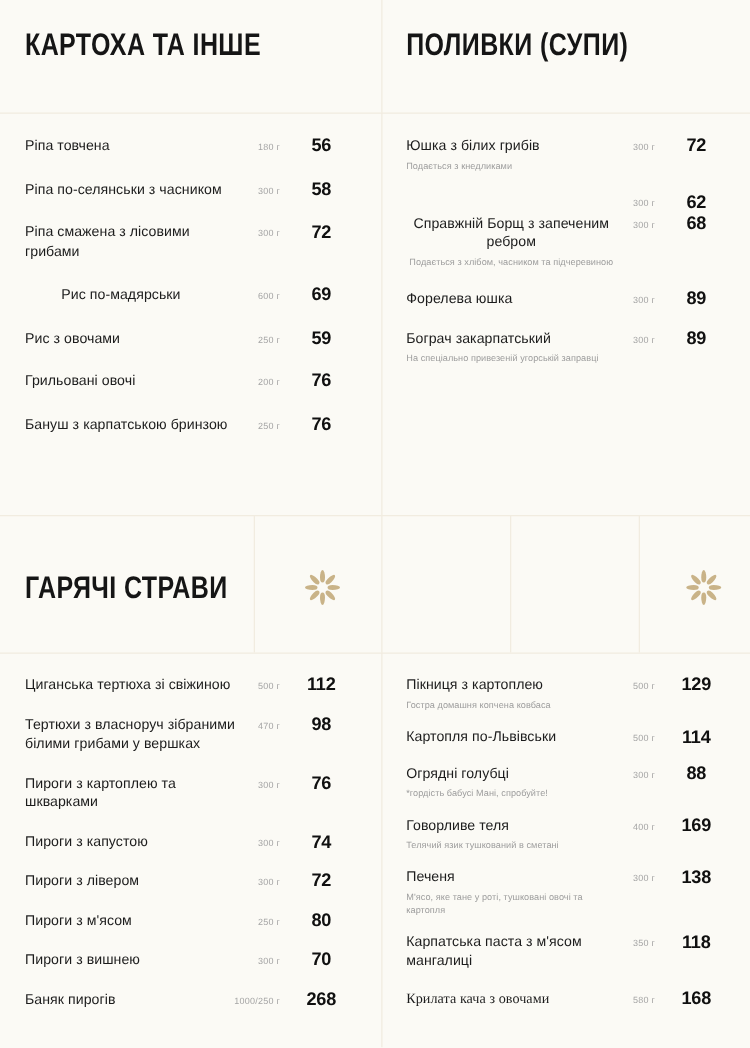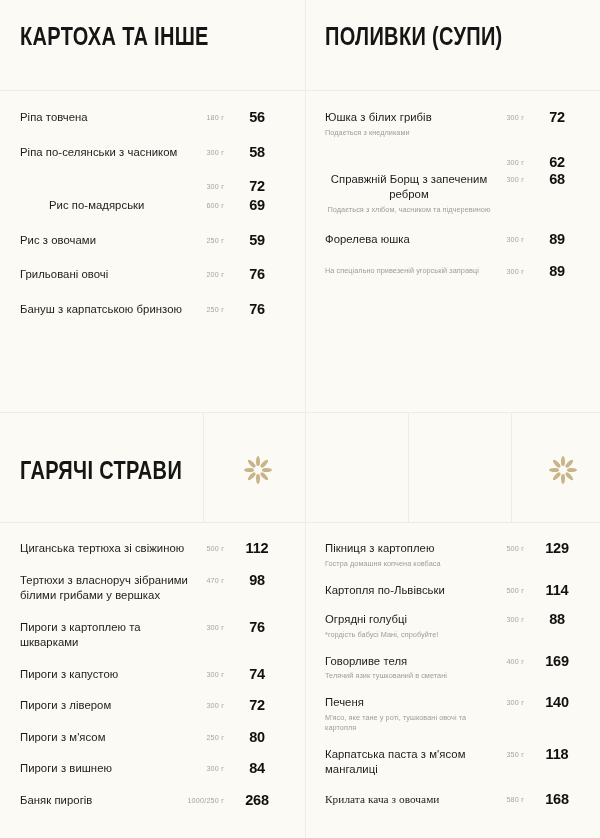--- a/index.html
+++ b/index.html
@@ -104,20 +104,23 @@
         <div class="pr">56</div>
       </div>
       <div class="item" style="margin-bottom: 19px;">
         <div class="txtwrap" style="max-width: 175px;">
           <div class="nm">Ріпа по-селянськи з часником</div>
         </div>
         <div class="wt">300 г</div>
         <div class="pr">58</div>
       </div>
       <div class="item" style="margin-bottom: 19px;">
+        <div class="txtwrap" style="max-width: 175px;">
+          <div class="nm">Ріпа смажена з лісовими грибами</div>
+        </div>
         <div class="wt">300 г</div>
         <div class="pr">72</div>
       </div>
       <div class="item" style="margin-bottom: 19px; padding-left: 29px;">
         <div class="txtwrap" style="max-width: 175px;">
           <div class="nm">Рис по-мадярськи</div>
         </div>
         <div class="wt">600 г</div>
         <div class="pr">69</div>
       </div>
@@ -167,20 +170,21 @@
       </div>
       <div class="item" style="margin-bottom: 17px;">
         <div class="txtwrap" style="max-width: 168px;">
           <div class="nm">Форелева юшка</div>
         </div>
         <div class="wt">300 г</div>
         <div class="pr">89</div>
       </div>
       <div class="item" style="margin-bottom: 17px;">
         <div class="txtwrap" style="max-width: 168px;">
+          <div class="nm">Богpач закарпатський</div>
           <div class="desc">На спеціально привезеній угорській заправці</div>
         </div>
         <div class="wt">300 г</div>
         <div class="pr">89</div>
       </div>
     </div>
 
   <div class="rule-v" style="left:203px;top:412px;height:110px;"></div>
   <div class="rule-v" style="left:305px;top:412px;height:110px;"></div>
   <div class="rule-v" style="left:408px;top:412px;height:110px;"></div>
@@ -254,21 +258,21 @@
           <div class="nm">Пироги з м'ясом</div>
         </div>
         <div class="wt">250 г</div>
         <div class="pr">80</div>
       </div>
       <div class="item" style="margin-bottom: 16px;">
         <div class="txtwrap" style="max-width: 175px;">
           <div class="nm">Пироги з вишнею</div>
         </div>
         <div class="wt">300 г</div>
-        <div class="pr">84</div>
+        <div class="pr">70</div>
       </div>
       <div class="item" style="margin-bottom: 16px;">
         <div class="txtwrap" style="max-width: 175px;">
           <div class="nm">Баняк пирогів</div>
         </div>
         <div class="wt">1000/250 г</div>
         <div class="pr">268</div>
       </div>
     </div>
 
@@ -303,21 +307,21 @@
         </div>
         <div class="wt">400 г</div>
         <div class="pr">169</div>
       </div>
       <div class="item" style="margin-bottom: 14px;">
         <div class="txtwrap" style="max-width: 168px;">
           <div class="nm">Печеня</div>
           <div class="desc">М'ясо, яке тане у роті, тушковані овочі та картопля</div>
         </div>
         <div class="wt">300 г</div>
-        <div class="pr">140</div>
+        <div class="pr">138</div>
       </div>
       <div class="item" style="margin-bottom: 14px;">
         <div class="txtwrap" style="max-width: 168px;">
           <div class="nm">Карпатська паста з м'ясом мангалиці</div>
         </div>
         <div class="wt">350 г</div>
         <div class="pr">118</div>
       </div>
       <div class="item" style="margin-bottom: 14px;">
         <div class="txtwrap" style="max-width: 168px; font-family: Liberation Serif, serif;">

